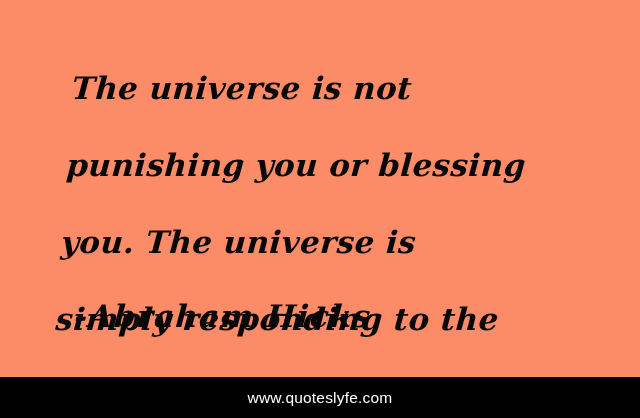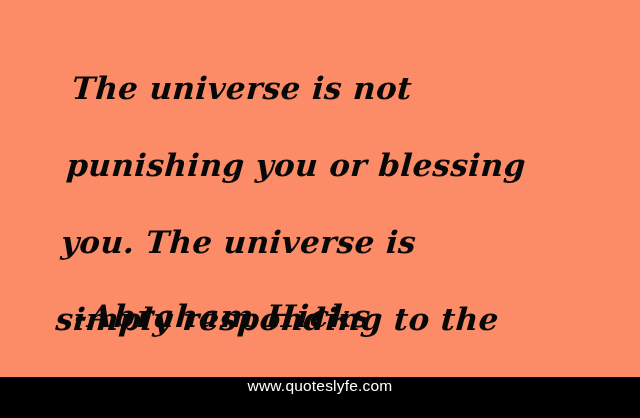--- a/index.html
+++ b/index.html
@@ -64,21 +64,21 @@
     transform-origin: left top;
   }
   #footer-bar {
     position: absolute;
     left: 0;
     top: 377px;
     width: 640px;
     height: 41px;
     background: #000000;
     display: flex;
-    align-items: flex-start;
+    align-items: center;
     justify-content: center;
   }
   #footer-url {
     color: #ffffff;
     font-family: "Liberation Sans", sans-serif;
     font-size: 15.5px;
     font-weight: normal;
     letter-spacing: 0.2px;
     white-space: nowrap;
   }

